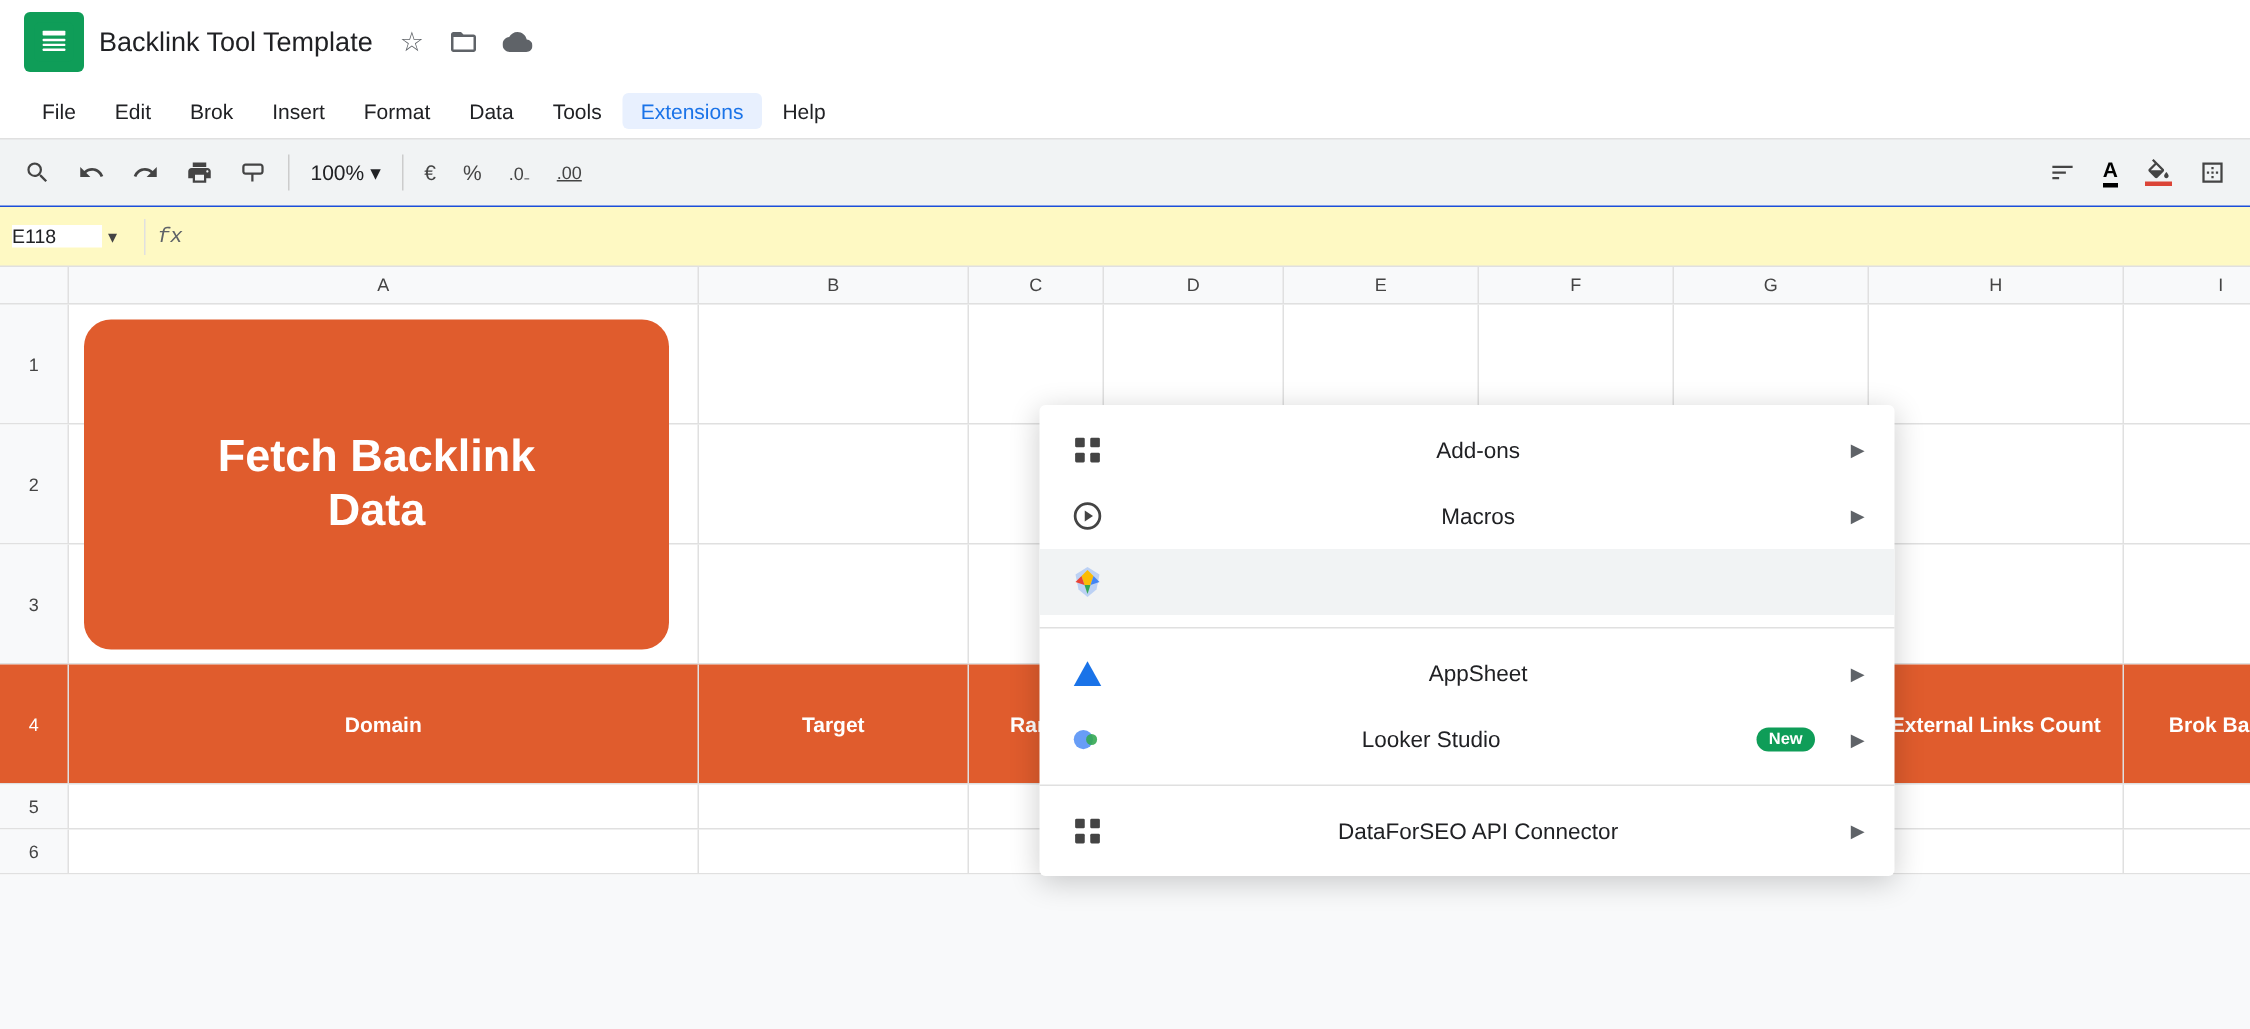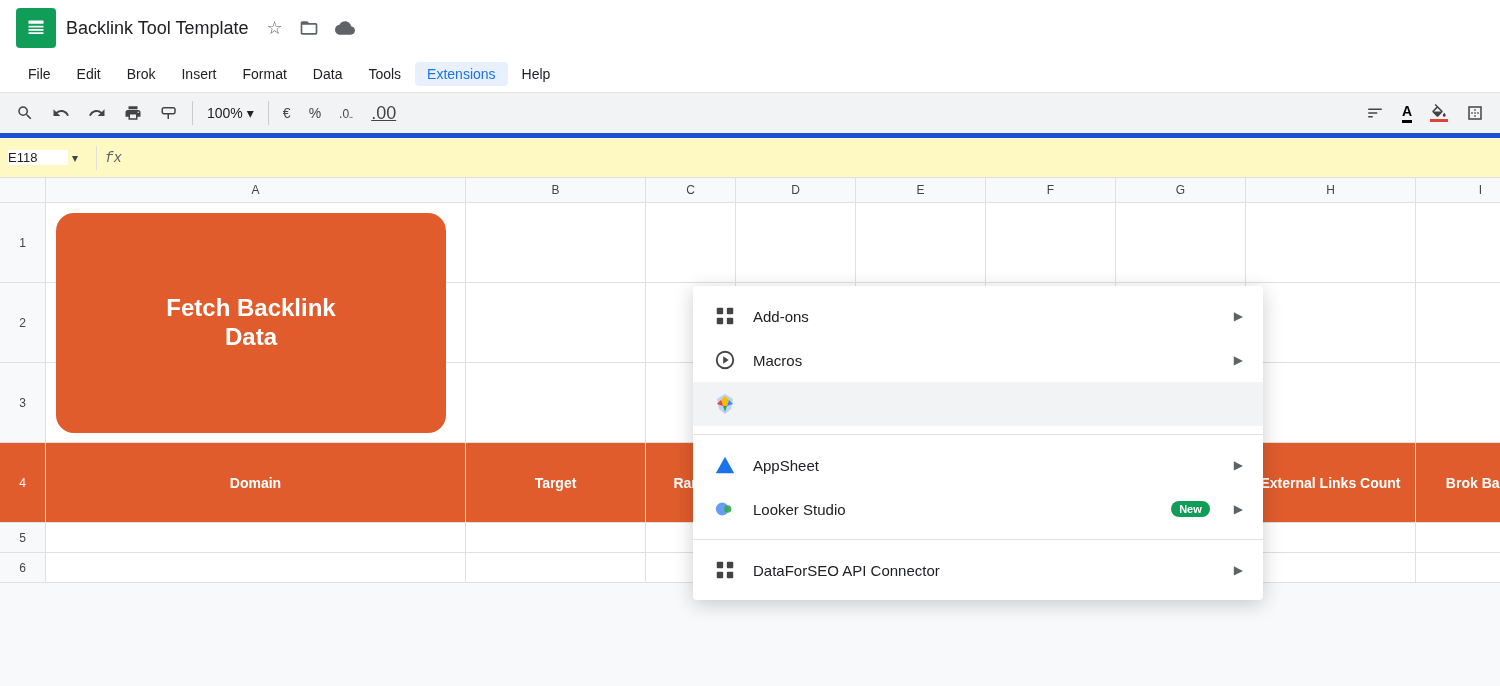--- a/index.html
+++ b/index.html
@@ -80,21 +80,21 @@
 
     
     .toolbar {
       display: flex;
       align-items: center;
       padding: 4px 8px;
       background: #f1f3f4;
       height: 46px;
       gap: 2px;
       border-top: 1px solid #e0e0e0;
-      border-bottom: 5px solid #1d4ed8;
+      border-bottom: 1px solid #1d4ed8;
     }
     .toolbar-btn {
       background: none;
       border: none;
       cursor: pointer;
       padding: 6px 8px;
       border-radius: 4px;
       font-size: 16px;
       color: #444;
       display: flex;
@@ -254,21 +254,21 @@
       border-radius: 18px;
       display: flex;
       align-items: center;
       justify-content: center;
       cursor: pointer;
       border: none;
       z-index: 1;
     }
     .fetch-btn-text {
       color: #fff;
-      font-size: 24px;
+      font-size: 30px;
       font-weight: 700;
       text-align: center;
       line-height: 1.2;
     }
 
     
     .header-row-cell {
       background: #e05c2d;
       color: #fff;
       font-weight: 700;
@@ -276,28 +276,29 @@
       display: flex;
       align-items: center;
       justify-content: center;
       text-align: center;
       padding: 4px;
     }
 
     
     .dropdown-overlay {
       position: absolute;
-      top: 108px;
+      top: 92px;
       left: 693px;
       width: 570px;
       background: #fff;
       border-radius: 4px;
       box-shadow: 0 4px 20px rgba(0,0,0,0.2);
       z-index: 100;
       padding: 8px 0;
+      text-align: center;
     }
     .dropdown-item {
       display: flex;
       align-items: center;
       padding: 10px 20px;
       font-size: 15px;
       color: #202124;
       cursor: pointer;
       gap: 16px;
       position: relative;
@@ -399,21 +400,21 @@
   </button>
   <div class="toolbar-divider"></div>
   <button class="zoom-btn">
     <span>100%</span>
     <span>▾</span>
   </button>
   <div class="toolbar-divider"></div>
   <button class="toolbar-btn" style="font-size:14px;font-weight:500;">€</button>
   <button class="toolbar-btn" style="font-size:14px;font-weight:500;">%</button>
   <button class="toolbar-btn" style="font-size:12px;">.0₋</button>
-  <button class="toolbar-btn" style="font-size:18px;text-decoration:underline;">.00</button>
+  <button class="toolbar-btn" style="font-size:12px;text-decoration:underline;">.00</button>
 
   <div class="toolbar-right">
     <button class="toolbar-btn">
       <svg width="18" height="18" viewBox="0 0 24 24" fill="#444">
           <path d="M3 18h6v-2H3v2zM3 6v2h18V6H3zm0 7h12v-2H3v2z"></path>
         </svg>
     </button>
     <button class="toolbar-btn" style="font-size:14px;font-weight:700;">
       <div style="display:flex;flex-direction:column;align-items:center;gap:1px;">
         <span style="font-size:14px;font-weight:700;color:#000;border-bottom:3px solid #000;padding-bottom:1px;">A</span>

